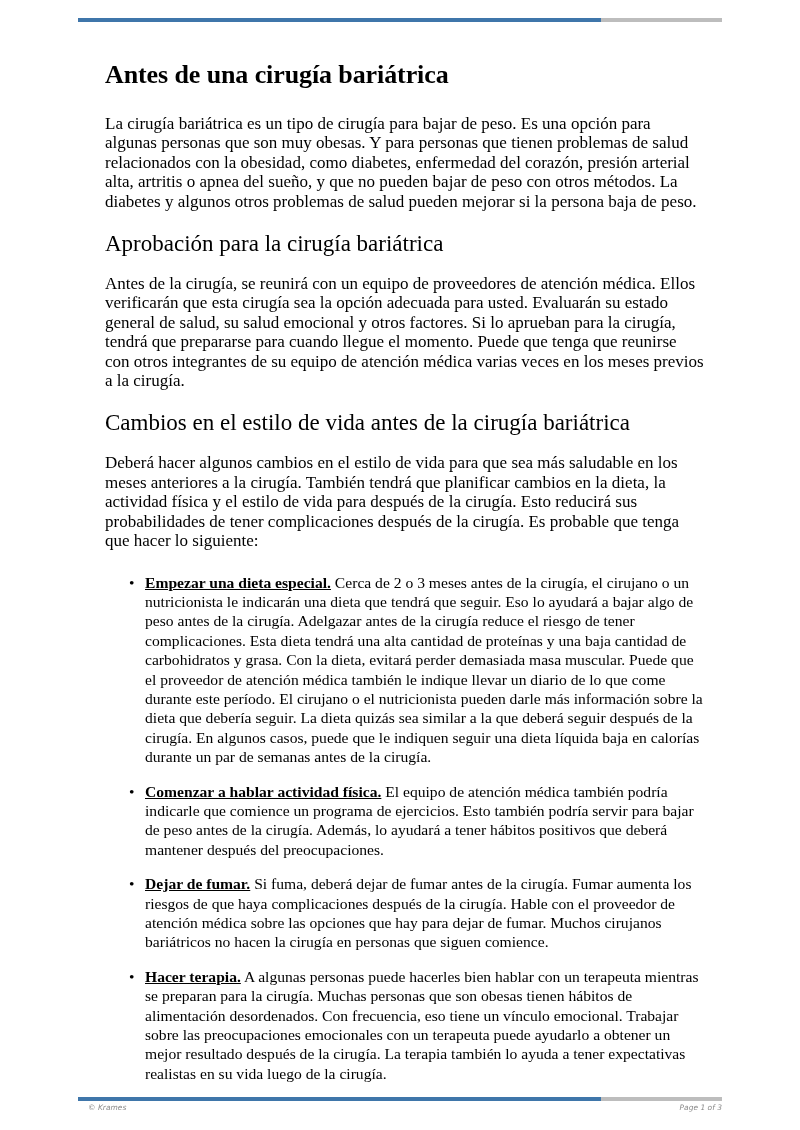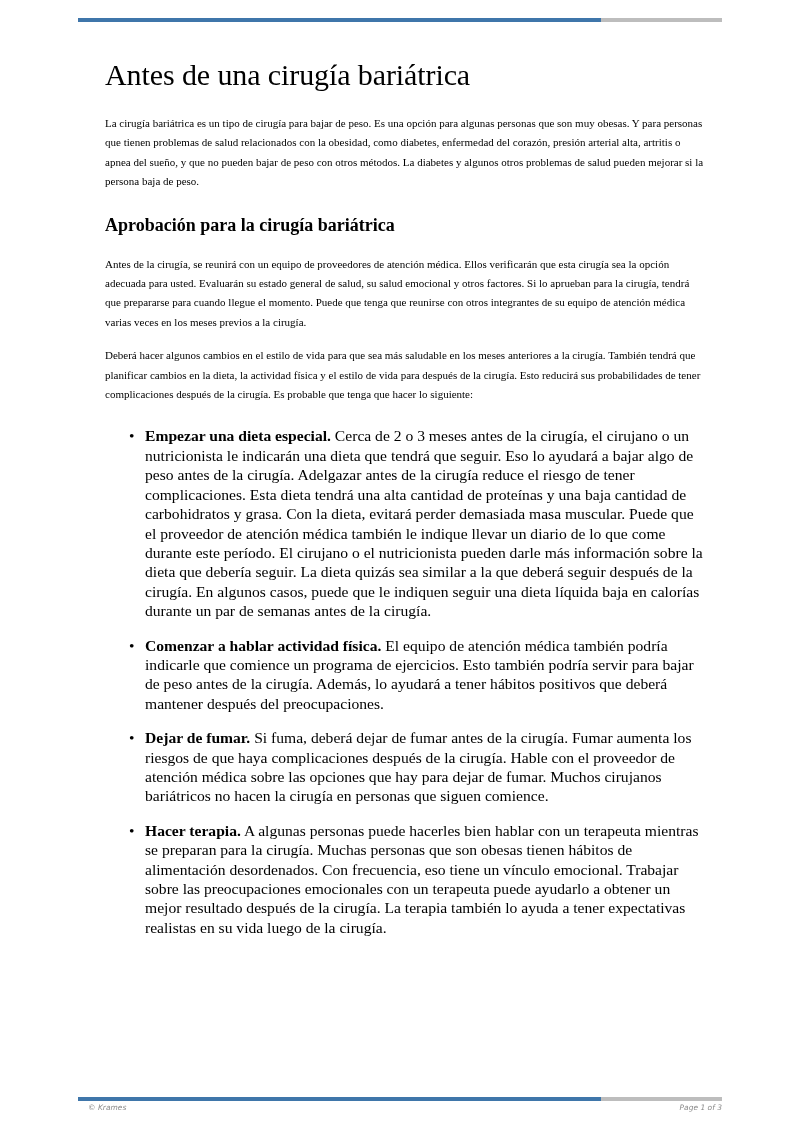--- a/index.html
+++ b/index.html
@@ -4,27 +4,27 @@
 <style>
   html, body { margin: 0; padding: 0; background: #ffffff; }
   body { width: 800px; height: 1130px; position: relative; overflow: hidden;
          font-family: "Liberation Serif", serif; color: #000; }
   .bar { position: absolute; left: 78px; width: 644px; height: 4px; display: flex; }
   .bar .blue { background: #3f76aa; width: 523px; height: 100%; }
   .bar .grey { background: #bdbdbd; flex: 1; height: 100%; }
   #top-bar { top: 18px; }
   #bottom-bar { top: 1097px; }
   .content { position: absolute; left: 105px; top: 56px; width: 600px; }
-  h1 { font-size: 30px; font-weight: normal; margin: 0 0 20px 0; line-height: 38px; letter-spacing: -0.1px; }
-  h2 { font-size: 18px; font-weight: bold; margin: 18px 0 15px 0; line-height: 30px; }
-  p { font-size: 11px; line-height: 19.4px; margin: 8px 0 14px 0; }
+  h1 { font-size: 26px; font-weight: bold; margin: 0 0 20px 0; line-height: 38px; letter-spacing: -0.1px; }
+  h2 { font-size: 23px; font-weight: normal; margin: 18px 0 15px 0; line-height: 30px; }
+  p { font-size: 17px; line-height: 19.4px; margin: 8px 0 14px 0; }
   ul { margin: 22px 0 0 0; padding: 0 0 0 40px; list-style: none; }
   li { font-size: 15.6px; line-height: 19.4px; margin: 0 0 15px 0; position: relative; }
   li .bullet { position: absolute; left: -16px; top: 0; }
-  li b { font-weight: bold; }
+  li b { font-weight: bold; text-decoration: underline; }
   .footer { position: absolute; top: 1103px; font-family: "DejaVu Sans", sans-serif;
             font-style: italic; font-size: 7.5px; color: #8a8a8a; }
   #footer-left { left: 88px; }
   #footer-right { right: 78px; }
 </style>
 </head>
 <body>
 
 <div id="top-bar" class="bar">
   <div class="blue" style="background: rgb(63, 118, 170);"></div>
@@ -34,20 +34,21 @@
 <div class="content">
   <h1>Antes de una cirugía bariátrica</h1>
   <p>La cirugía bariátrica es un tipo de cirugía para bajar de peso. Es una opción para algunas personas que son muy obesas. Y para personas que tienen problemas de salud relacionados con la obesidad, como diabetes, enfermedad del corazón, presión arterial alta, artritis o apnea del sueño, y que no pueden bajar de peso con otros métodos. La diabetes y algunos otros problemas de salud pueden mejorar si la persona baja de peso.</p>
 
   <section>
     <h2>Aprobación para la cirugía bariátrica</h2>
     <p>Antes de la cirugía, se reunirá con un equipo de proveedores de atención médica. Ellos verificarán que esta cirugía sea la opción adecuada para usted. Evaluarán su estado general de salud, su salud emocional y otros factores. Si lo aprueban para la cirugía, tendrá que prepararse para cuando llegue el momento. Puede que tenga que reunirse con otros integrantes de su equipo de atención médica varias veces en los meses previos a la cirugía.</p>
   </section>
 
   <section>
+    <h2>Cambios en el estilo de vida antes de la cirugía bariátrica</h2>
     <p>Deberá hacer algunos cambios en el estilo de vida para que sea más saludable en los meses anteriores a la cirugía. También tendrá que planificar cambios en la dieta, la actividad física y el estilo de vida para después de la cirugía. Esto reducirá sus probabilidades de tener complicaciones después de la cirugía. Es probable que tenga que hacer lo siguiente:</p>
     <ul>
       <li>
         <span class="bullet">•</span>
         <b>Empezar una dieta especial.</b><span> Cerca de 2 o 3 meses antes de la cirugía, el cirujano o un nutricionista le indicarán una dieta que tendrá que seguir. Eso lo ayudará a bajar algo de peso antes de la cirugía. Adelgazar antes de la cirugía reduce el riesgo de tener complicaciones. Esta dieta tendrá una alta cantidad de proteínas y una baja cantidad de carbohidratos y grasa. Con la dieta, evitará perder demasiada masa muscular. Puede que el proveedor de atención médica también le indique llevar un diario de lo que come durante este período. El cirujano o el nutricionista pueden darle más información sobre la dieta que debería seguir. La dieta quizás sea similar a la que deberá seguir después de la cirugía. En algunos casos, puede que le indiquen seguir una dieta líquida baja en calorías durante un par de semanas antes de la cirugía.</span>
       </li>
       <li>
         <span class="bullet">•</span>
         <b>Comenzar a hablar actividad física.</b><span> El equipo de atención médica también podría indicarle que comience un programa de ejercicios. Esto también podría servir para bajar de peso antes de la cirugía. Además, lo ayudará a tener hábitos positivos que deberá mantener después del preocupaciones.</span>
       </li>

